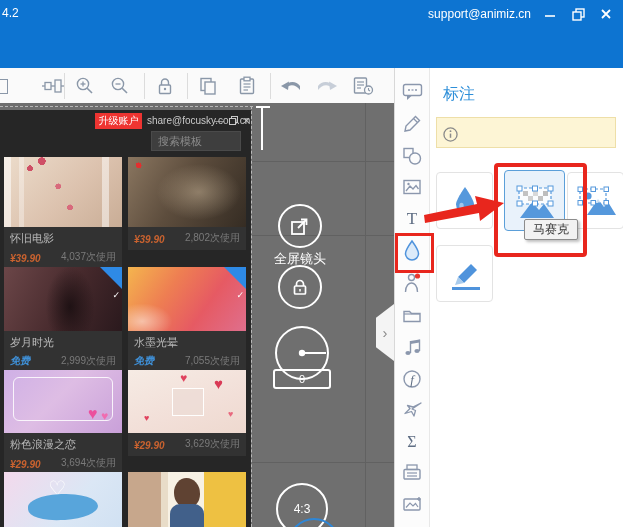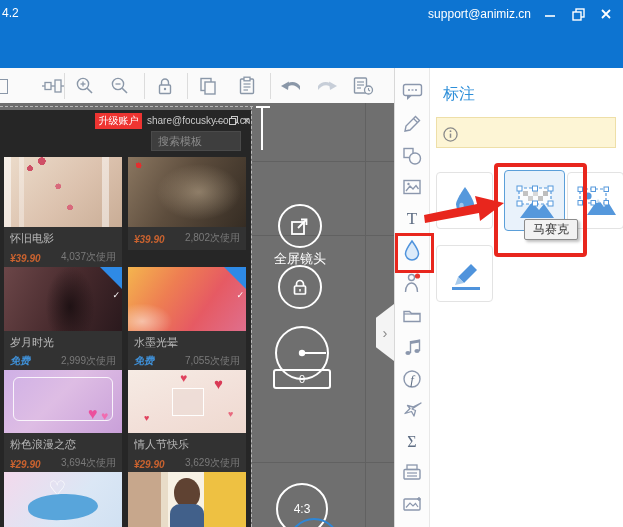--- a/index.html
+++ b/index.html
@@ -336,21 +336,20 @@
 
     <div class="tcard p-r3c2">
       <div class="timg h63 t6">
         <div class="frame6"></div>
         <span class="heart" style="left:52px;top:2px;font-size:12px;color:#e0425e">♥</span>
         <span class="heart" style="left:86px;top:6px;font-size:15px;color:#d93a56">♥</span>
         <span class="heart" style="left:16px;top:44px;font-size:9px;color:#e0425e">♥</span>
         <span class="heart" style="left:100px;top:40px;font-size:9px;color:#e8697e">♥</span>
       </div>
       <div class="tinfo">
-        <div class="ttitle">情人节快乐</div>
         <div class="trow">
           <span class="tprice">¥29.90</span>
           <span class="tuses">3,629次使用</span>
         </div>
       </div>
     </div>
 
     <div class="tcard p-r4c1">
       <div class="timg h70 t7">
         <span class="heart" style="left:44px;top:6px;font-size:20px;color:rgba(255,255,255,.9)">♡</span>

